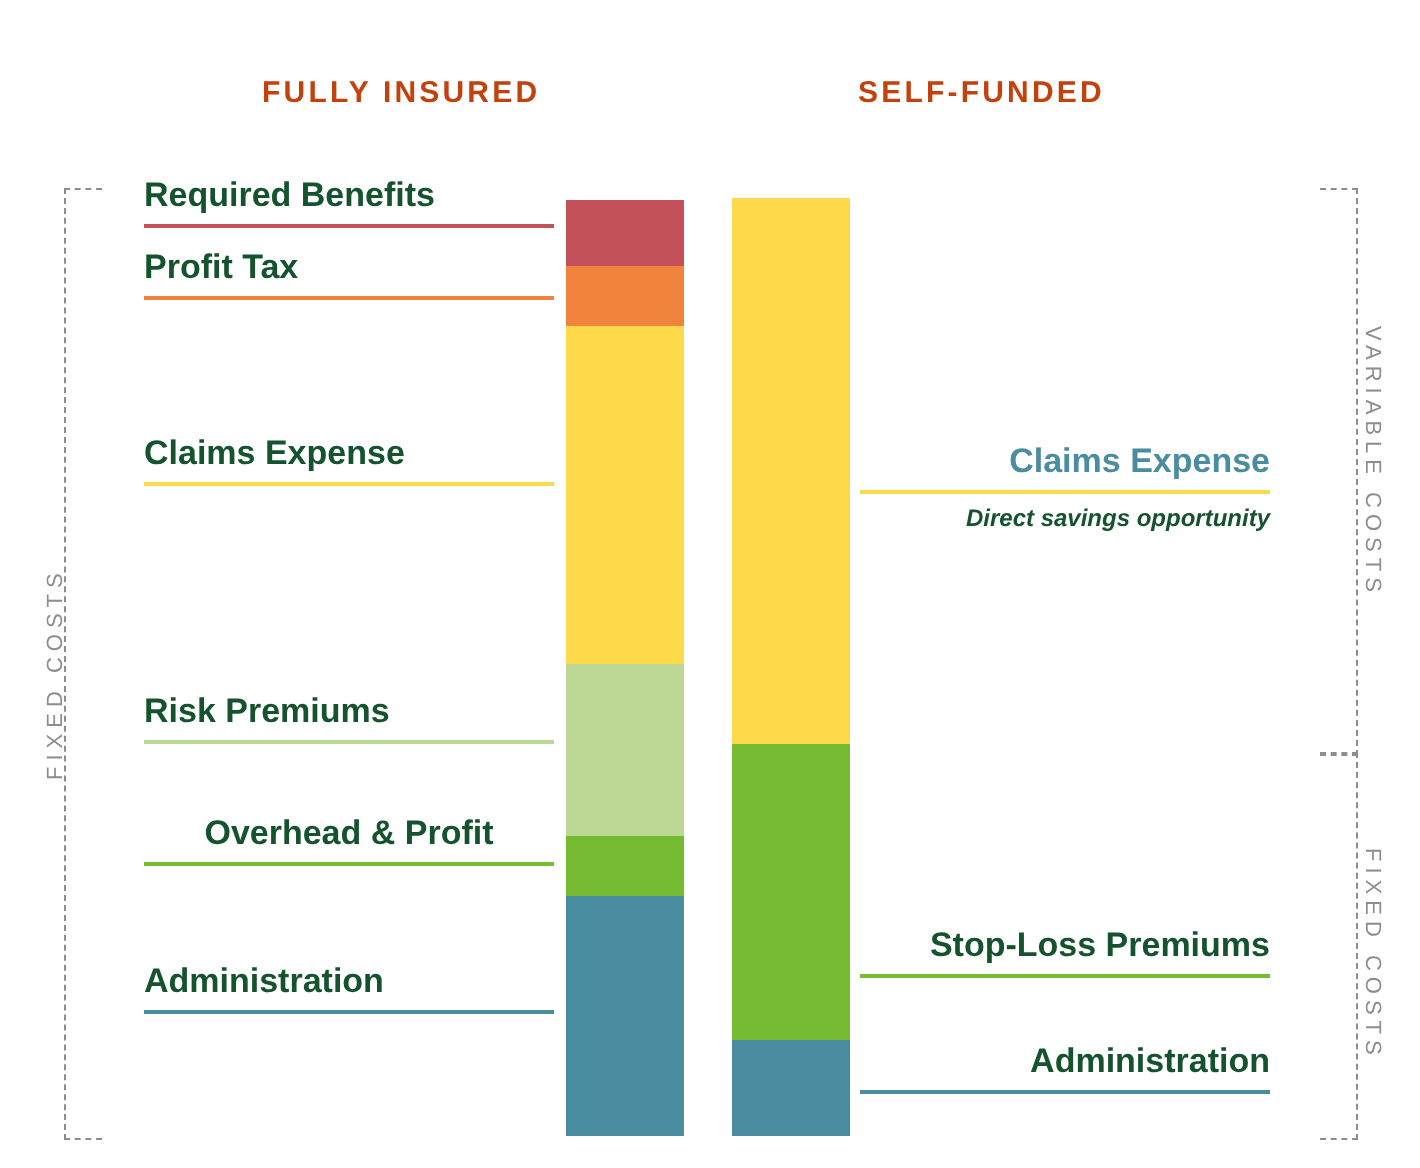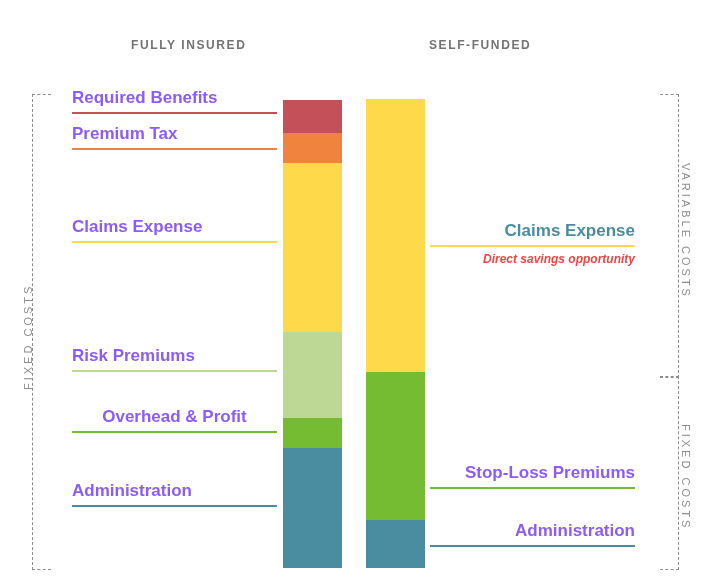--- a/index.html
+++ b/index.html
@@ -15,24 +15,24 @@
   }
   #stage {
     position: relative;
     width: 710px;
     height: 584px;
   }
 
   
   .col-head {
     position: absolute;
-    font-size: 12px;
+    font-size: 15px;
     font-weight: bold;
     letter-spacing: 1.6px;
-    color: #737373;
+    color: #c2410c;
     text-transform: uppercase;
     white-space: nowrap;
   }
   #head-fully  { left: 131px; top: 38px; }
   #head-self   { left: 429px; top: 38px; }
 
   
   .bar {
     position: absolute;
     width: 59px;
@@ -45,36 +45,36 @@
   .label-block {
     position: absolute;
     width: 205px;
   }
   .label-left  { left: 72px; text-align: left; }
   .label-right { left: 430px; text-align: right; }
 
   .label-text {
     font-size: 17px;
     font-weight: bold;
-    color: #8b5cf6;
+    color: #14532d;
     line-height: 1.15;
     white-space: nowrap;
   }
   .label-text.teal { color: #4a8ca0; }
   .label-rule {
     margin-top: 4px;
     height: 2px;
     width: 100%;
     background: #cccccc;
   }
   .sub-text {
     font-size: 12px;
     font-style: italic;
     font-weight: bold;
-    color: #ef4444;
+    color: #14532d;
     margin-top: 5px;
     white-space: nowrap;
   }
 
   
   .bracket {
     position: absolute;
     border: 1px dashed #8d8d8d;
   }
   .bracket-left {
@@ -125,21 +125,21 @@
     <div class="seg" style="height:148px; background:#76bc32;"></div>
     <div class="seg" style="height:48px;  background:#4a8ca0;"></div>
   </div>
 
   <div class="label-block label-left" style="top:88px;">
     <div class="label-text">Required Benefits</div>
     <div class="label-rule" style="background:#c4505a;"></div>
   </div>
 
   <div class="label-block label-left" style="top:124px;">
-    <div class="label-text">Premium Tax</div>
+    <div class="label-text">Profit Tax</div>
     <div class="label-rule" style="background:#f0843f;"></div>
   </div>
 
   <div class="label-block label-left" style="top:217px;">
     <div class="label-text">Claims Expense</div>
     <div class="label-rule" style="background:#fed949;"></div>
   </div>
 
   <div class="label-block label-left" style="top:346px;">
     <div class="label-text">Risk Premiums</div>

